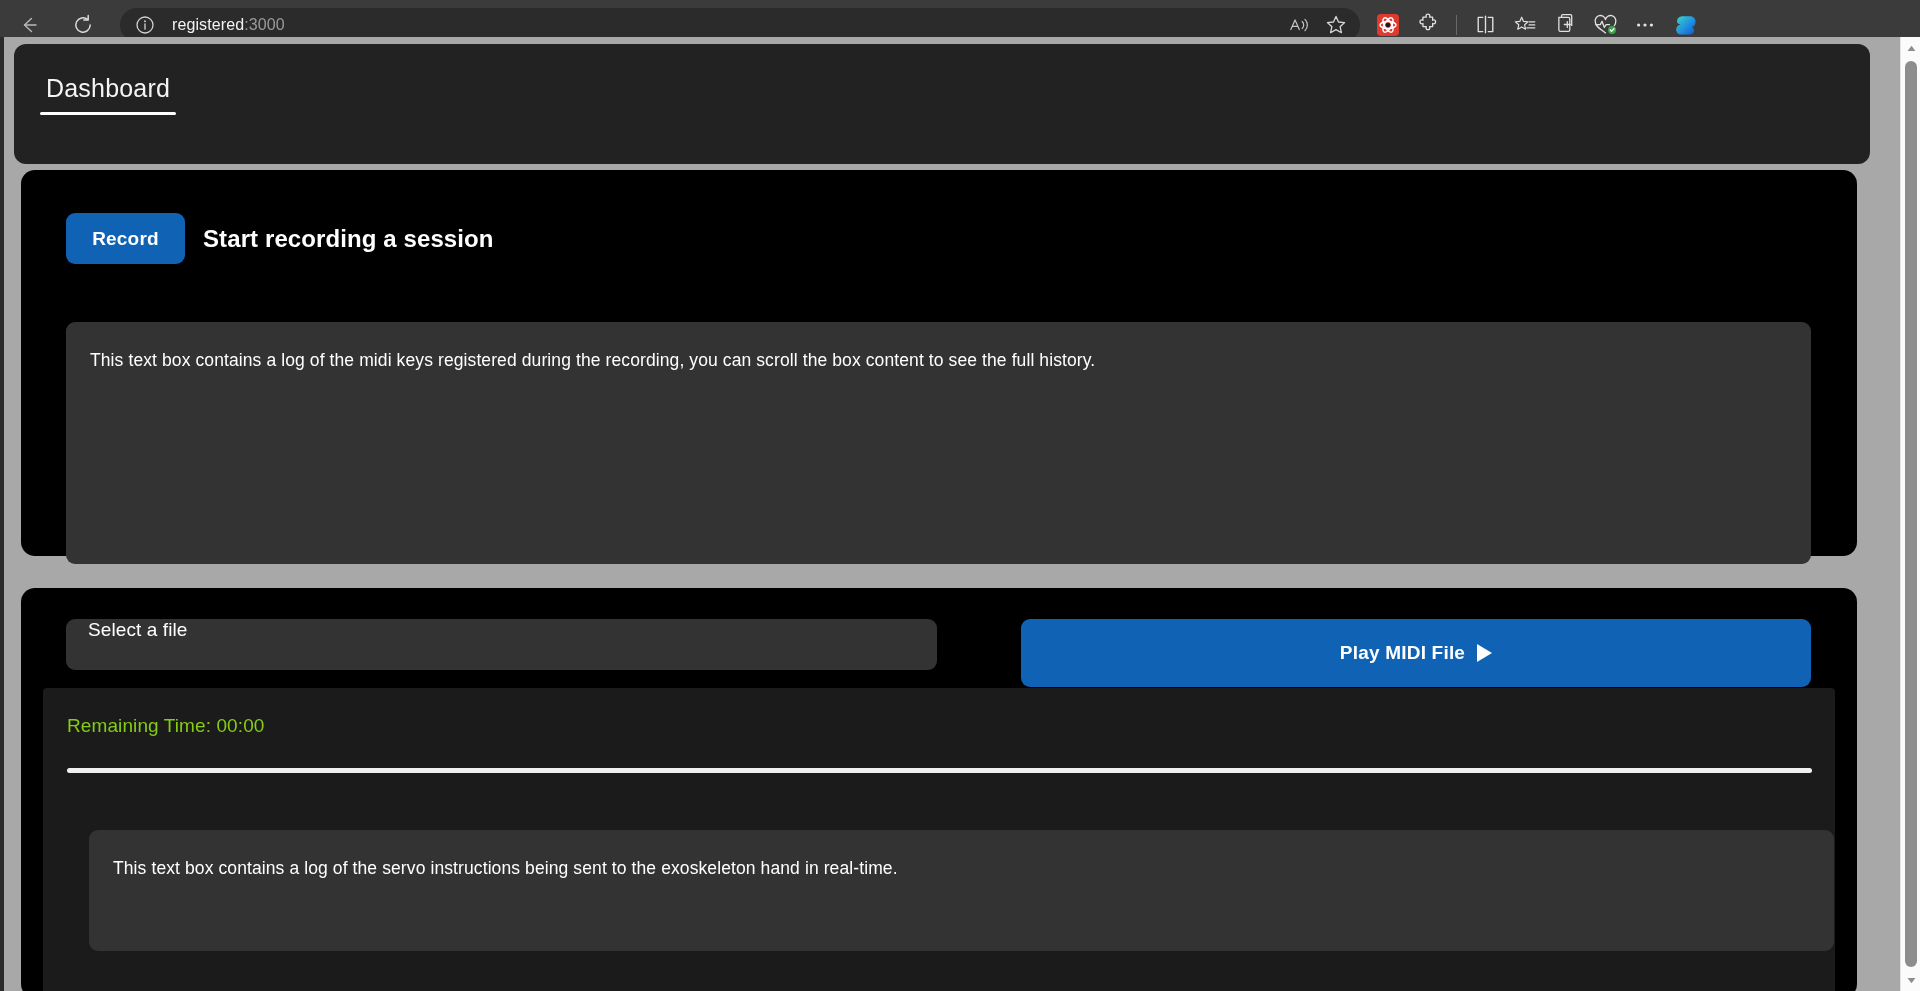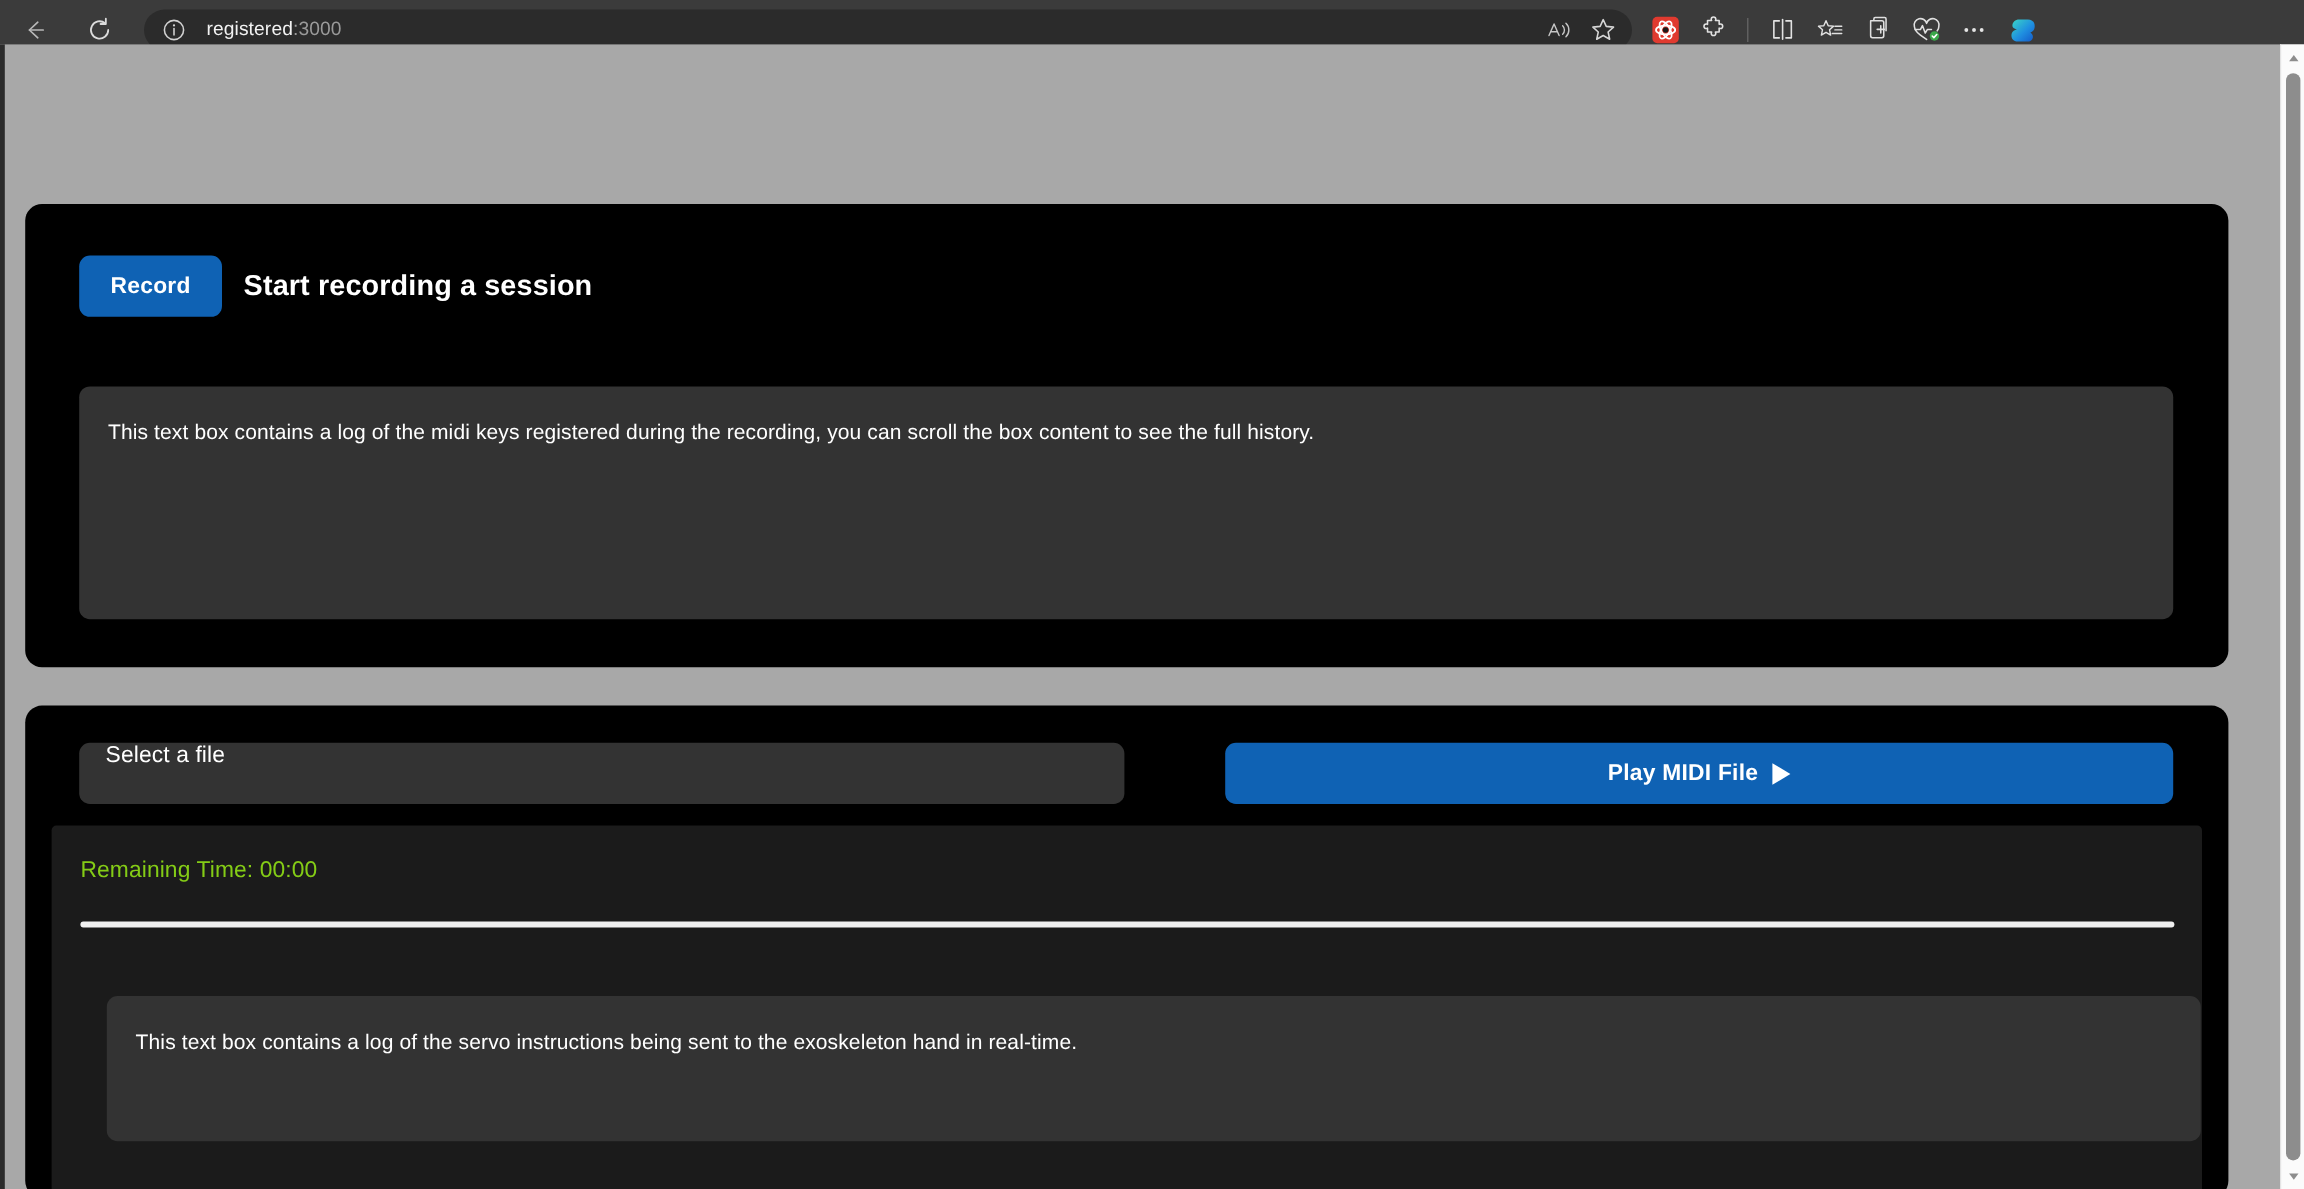--- a/index.html
+++ b/index.html
@@ -200,21 +200,21 @@
     border: none;
     resize: none;
     padding: 26px 24px;
     overflow-y: auto;
     letter-spacing: 0.1px;
   }
   #midi-log {
     left: 45px;
     top: 152px;
     width: 1745px;
-    height: 194px;
+    height: 242px;
   }
 
   
   .select-file {
     position: absolute;
     left: 45px;
     top: 31px;
     width: 871px;
     height: 51px;
     background: #333333;
@@ -225,21 +225,21 @@
     font-size: 19px;
     color: #ffffff;
     cursor: pointer;
     letter-spacing: 0.1px;
   }
   .btn-play {
     position: absolute;
     left: 1000px;
     top: 31px;
     width: 790px;
-    height: 51px;
+    height: 68px;
     background: #0f62b4;
     border: none;
     border-radius: 9px;
     color: #ffffff;
     font-family: "Liberation Sans", sans-serif;
     font-size: 19px;
     font-weight: bold;
     cursor: pointer;
     display: flex;
     align-items: center;
@@ -444,20 +444,28 @@
           </linearGradient>
         </defs>
         <path d="M6 11.5 C6 8.4 8.4 6.2 11.6 6.2 H19 C22.5 6.2 24.6 8.6 24.6 11.8 C24.6 14.3 23.4 16.2 21 17.1 C22.6 18.2 23.4 19.9 23.0 21.6 C22.5 23.6 20.6 24.6 18.3 24.6 H10.3 C7.2 24.6 5.2 22.6 5.2 19.6 C5.2 16.8 7.0 14.9 9.8 14.5 C7.3 14.0 6 13.1 6 11.5 Z" fill="url(#cpg)"></path>
       </svg>
     </div>
   </div>
 </div>
 
 <div class="viewport">
 
+  <div class="app-topbar">
+    <div class="tab-strip">
+      <div class="tab">
+        <span class="tab-label">Dashboard</span>
+        <div class="tab-underline"></div>
+      </div>
+    </div>
+  </div>
 
   <div class="card" id="card-record">
     <div class="record-row">
       <button class="btn-record">Record</button>
       <span class="record-title">Start recording a session</span>
     </div>
     <textarea class="logbox" id="midi-log" placeholder="This text box contains a log of the midi keys registered during the recording, you can scroll the box content to see the full history." style="">This text box contains a log of the midi keys registered during the recording, you can scroll the box content to see the full history.</textarea>
   </div>
 
   <div class="card" id="card-play">

